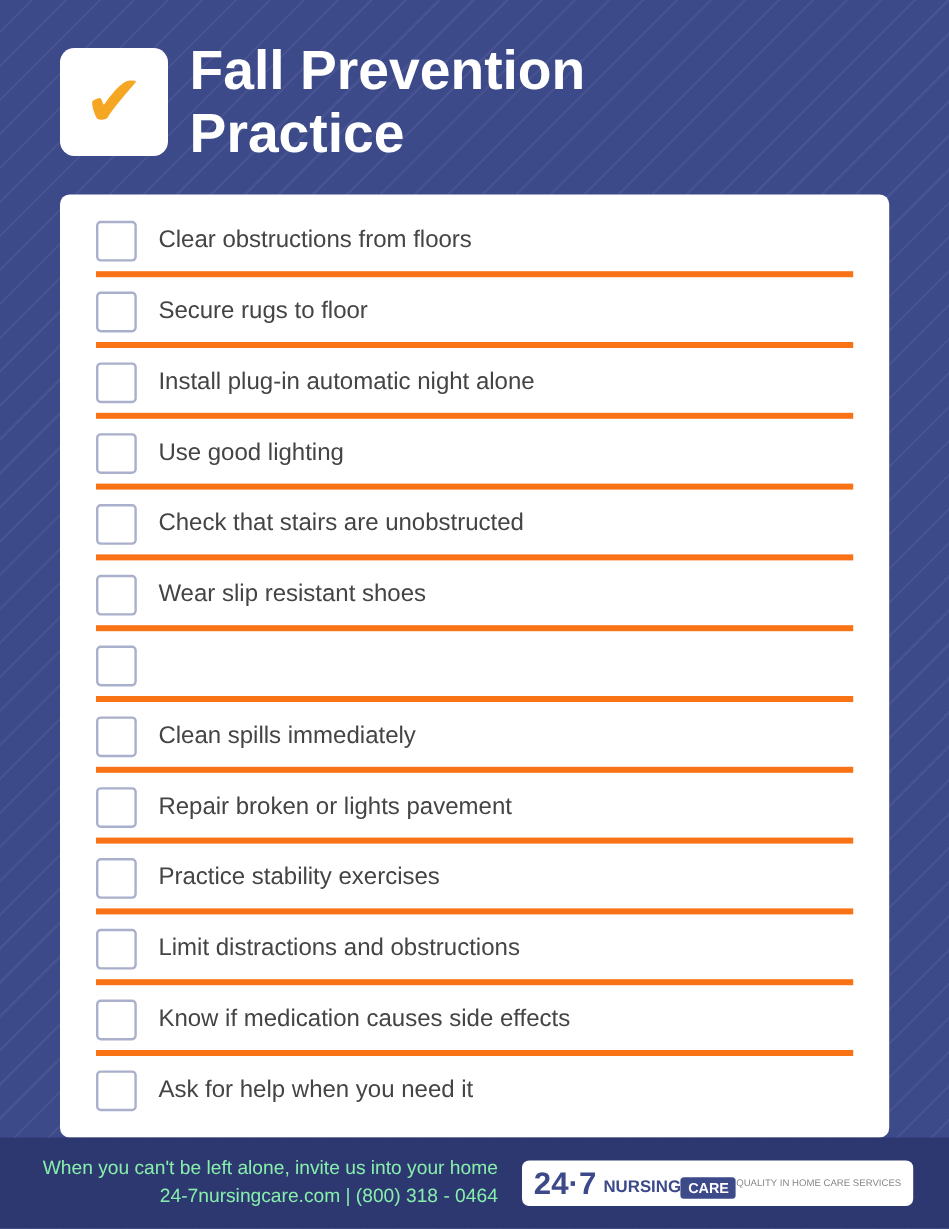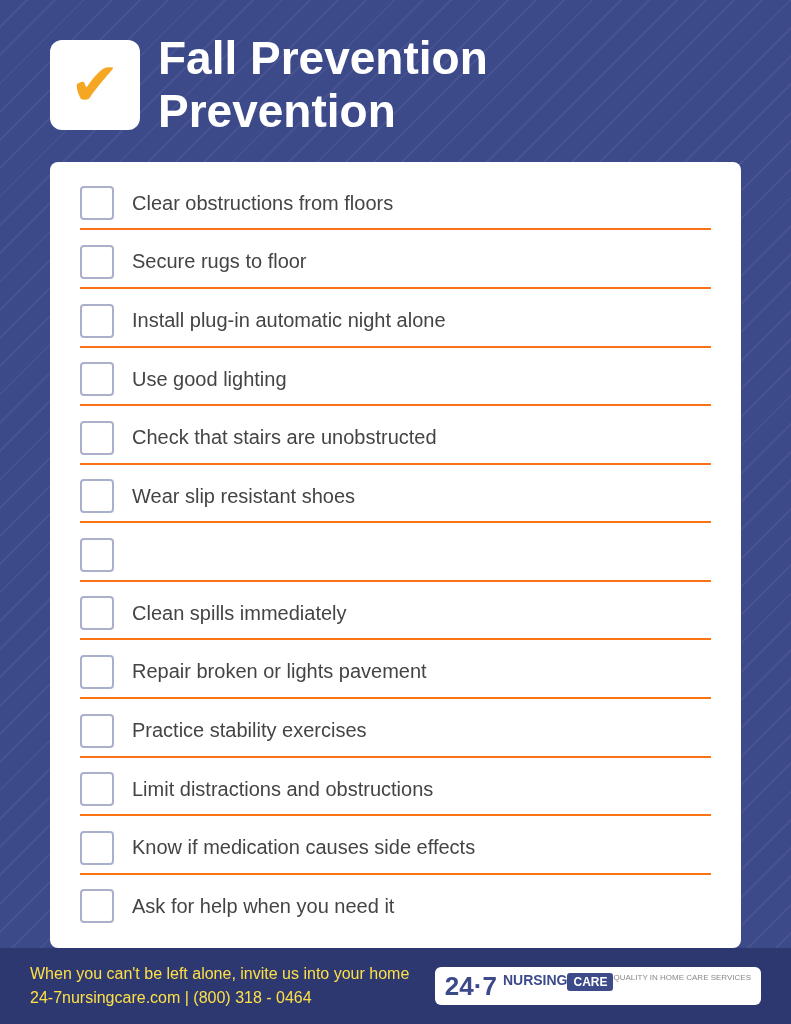--- a/index.html
+++ b/index.html
@@ -65,21 +65,21 @@
       display: flex;
       flex-direction: column;
       justify-content: space-evenly;
     }
 
     .checklist-item {
       display: flex;
       align-items: center;
       gap: 18px;
       padding: 8px 0;
-      border-bottom: 2px solid #f97316;
+      border-bottom: 5px solid #f97316;
     }
 
     .checklist-item:last-child {
       border-bottom: none;
     }
 
     .checkbox {
       width: 34px;
       height: 34px;
       border: 2px solid #aab0cc;
@@ -100,30 +100,30 @@
       padding: 14px 30px;
       display: flex;
       align-items: center;
       justify-content: space-between;
       gap: 20px;
       margin-top: auto;
       flex-shrink: 0;
     }
 
     .footer-text {
-      color: #fde047;
+      color: #86efac;
       font-size: 16px;
       line-height: 1.5;
-      text-align: left;
+      text-align: right;
       flex: 1;
     }
 
     .footer-logo {
       display: flex;
-      align-items: flex-start;
+      align-items: flex-end;
       background: white;
       border-radius: 6px;
       overflow: hidden;
       flex-shrink: 0;
       padding: 6px 10px;
       gap: 6px;
     }
 
     .logo-number {
       font-size: 26px;
@@ -164,21 +164,21 @@
   </style>
 </head>
 <body>
 
 <div class="header">
   <div class="checkmark-box">
     <div class="checkmark-icon">✔</div>
   </div>
   <div class="title-text">
     <span>Fall Prevention</span><br>
-    <span>Prevention</span>
+    <span>Practice</span>
   </div>
 </div>
 
 <div class="checklist-card">
 
 <div class="checklist-item">
       <div class="checkbox"></div>
       <span class="item-label">Clear obstructions from floors</span>
     </div>
     <div class="checklist-item">

